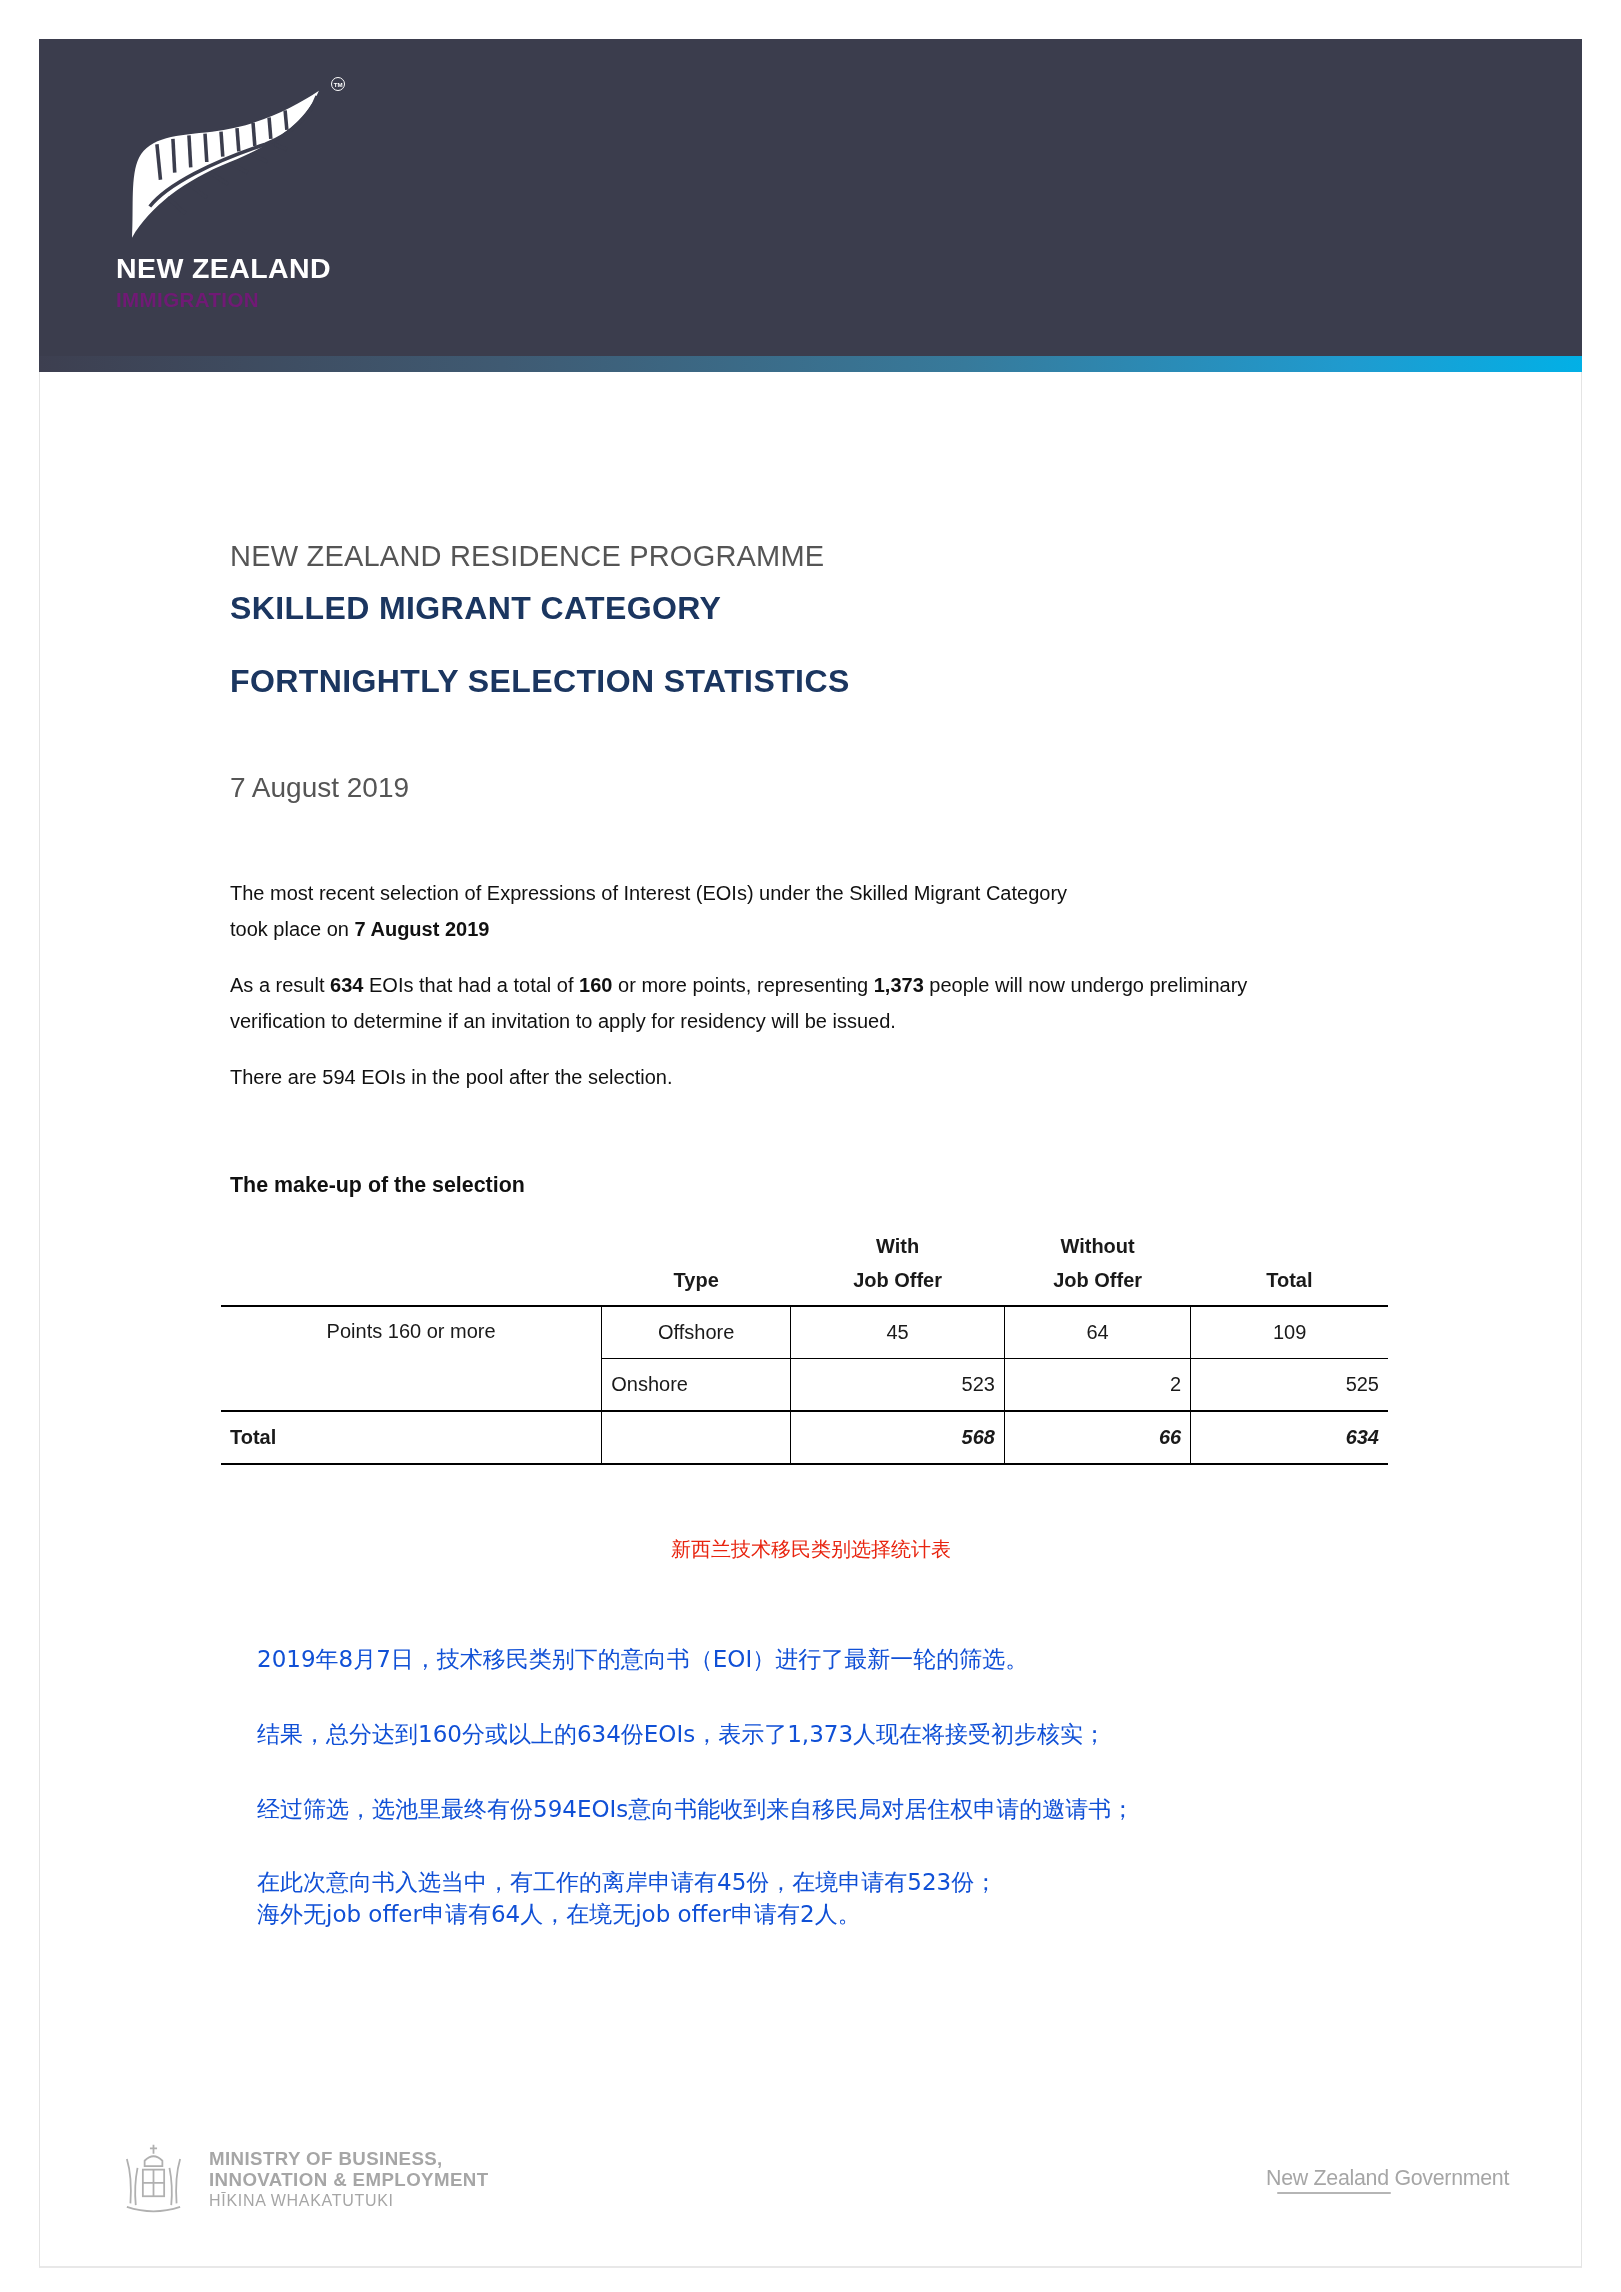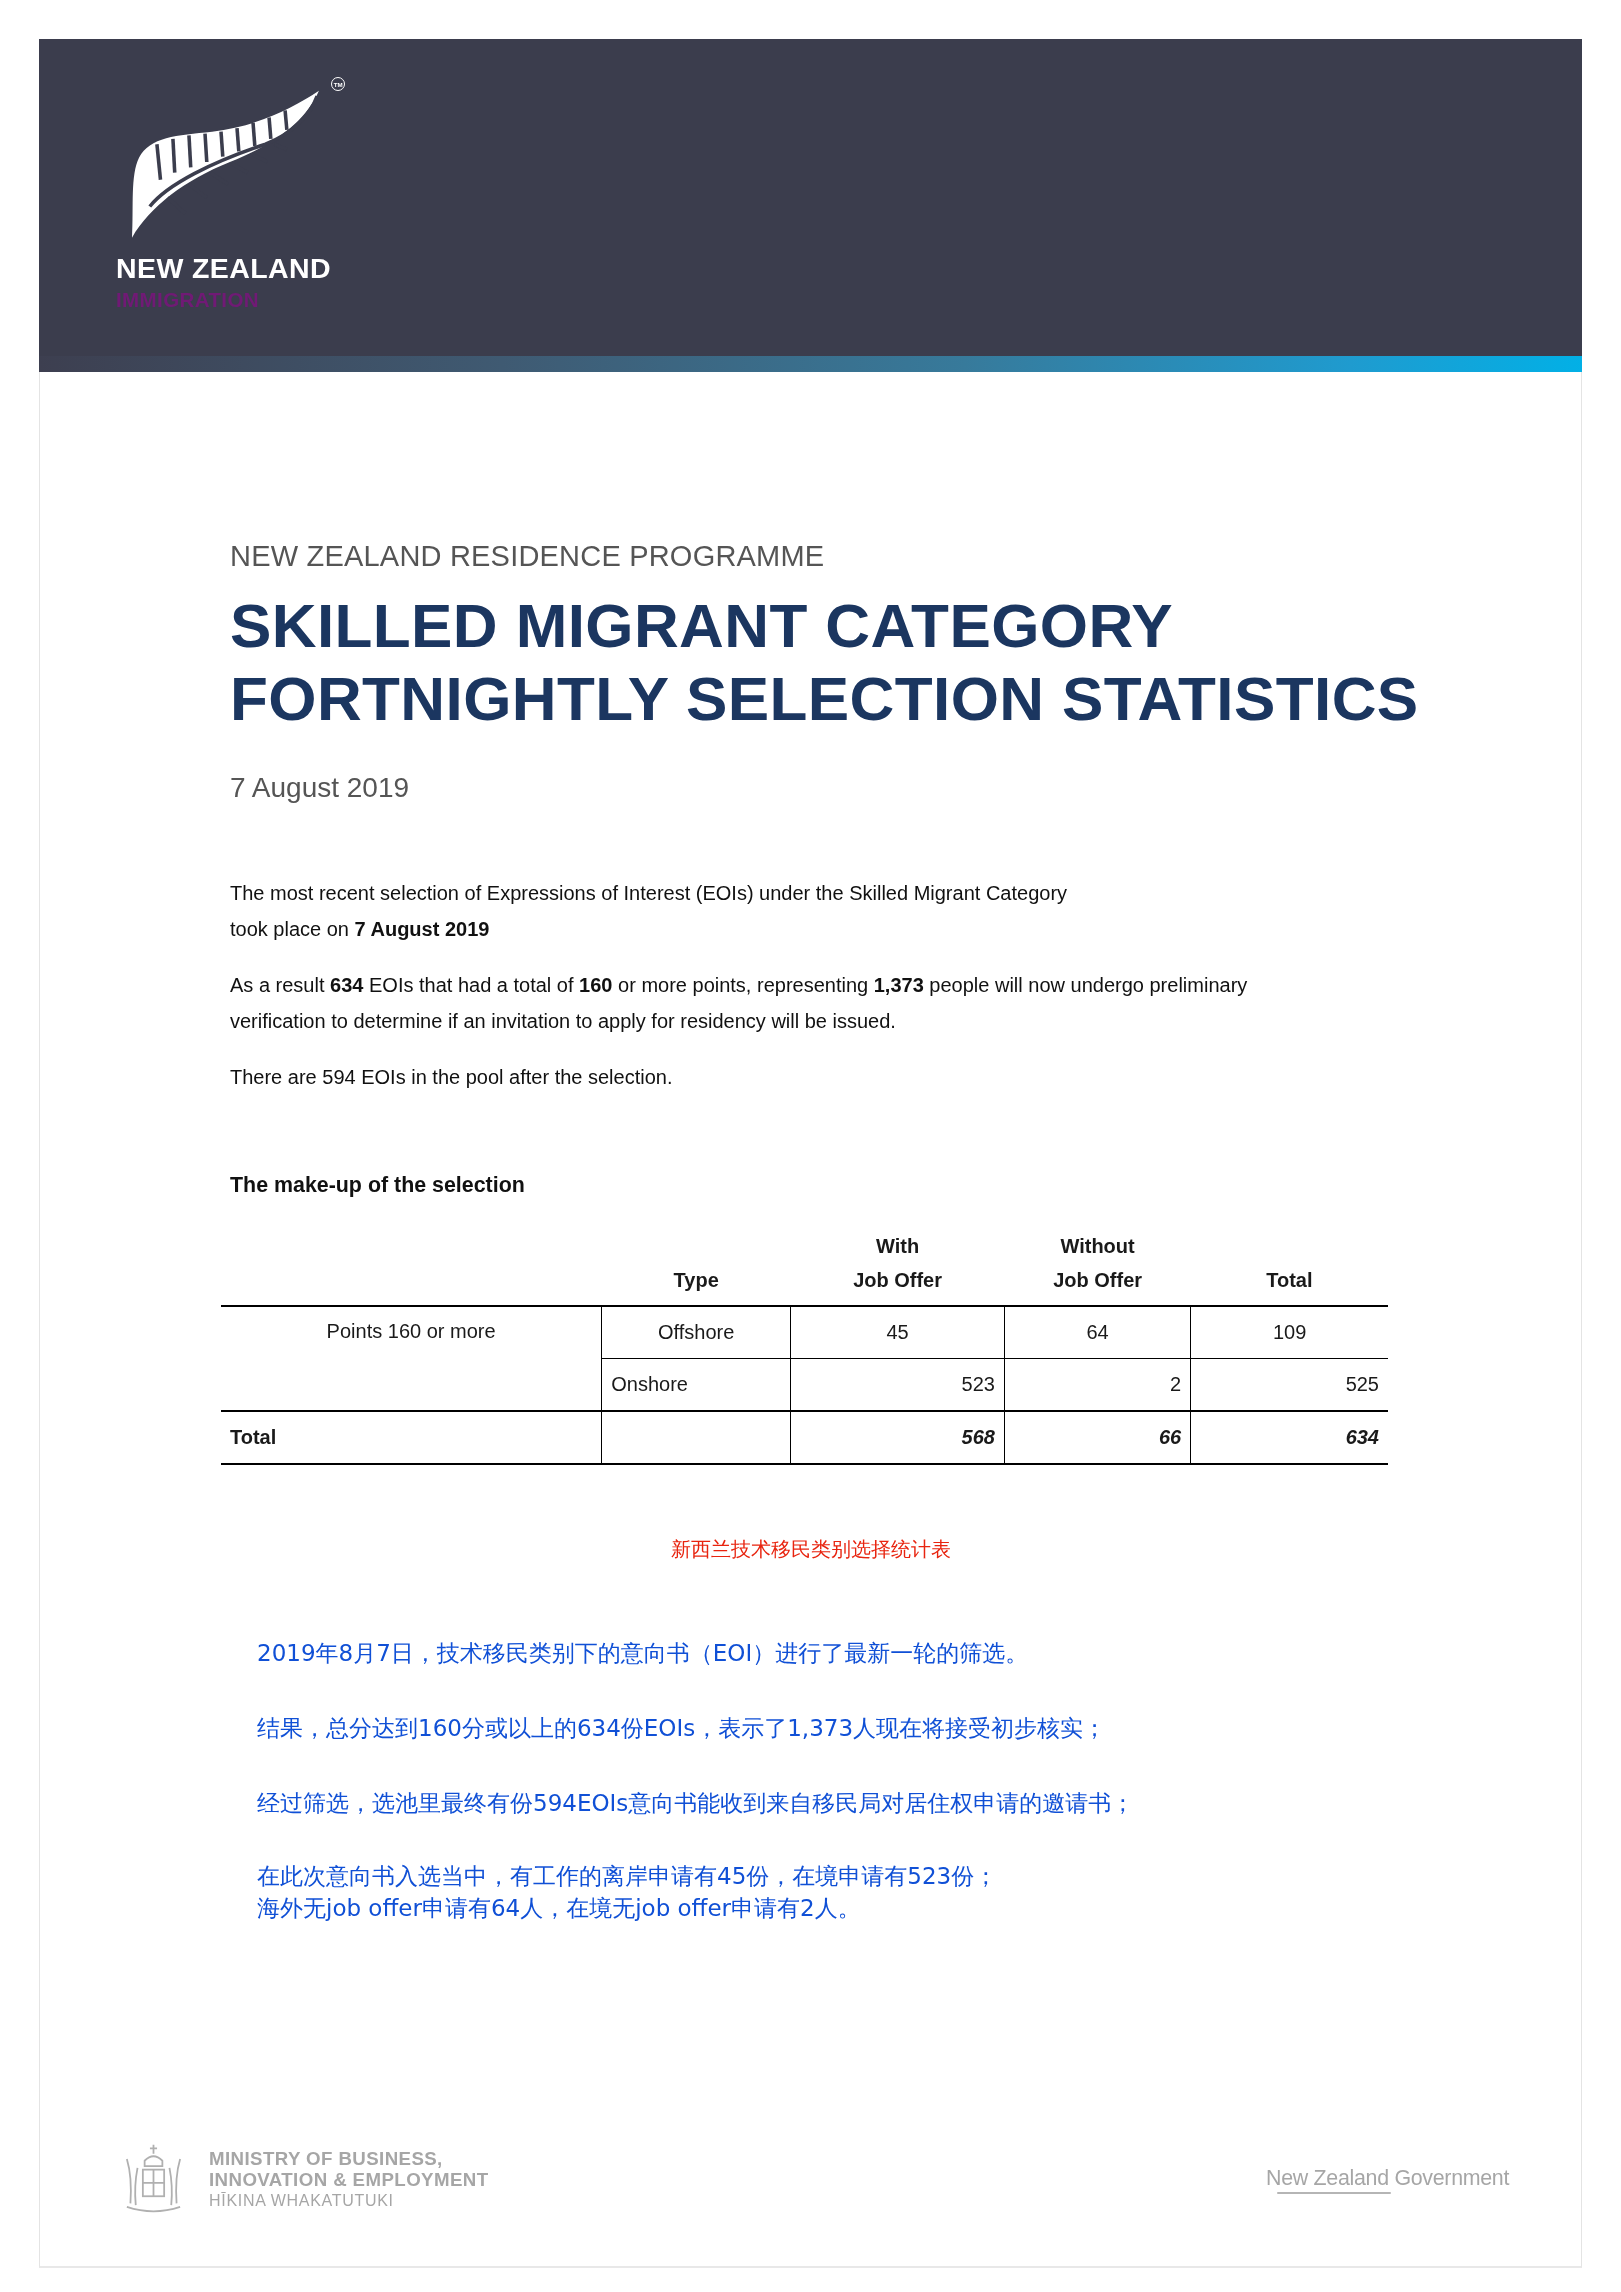--- a/index.html
+++ b/index.html
@@ -14,21 +14,21 @@
                   background: linear-gradient(to right, #3d3f50 0%, #3f5a72 30%, #377a9b 60%, #1f9bcf 85%, #02b0e6 100%); }
 
   .fern { position: absolute; left: 114px; top: 73px; width: 214px; height: 178px; }
   .tm { position: absolute; left: 331px; top: 77px; width: 14.3px; height: 14.3px; border: 1.3px solid #fff;
         border-radius: 50%; color: #fff; font-size: 6.2px; font-weight: bold; display: flex;
         align-items: center; justify-content: center; box-sizing: border-box; }
   .brand-line1 { position: absolute; left: 116px; top: 252px; color: #fff; font-weight: bold; font-size: 28.5px; letter-spacing: 0.4px; }
   .brand-line2 { position: absolute; left: 116px; top: 288px; color: #701a75; font-weight: bold; font-size: 20.5px; letter-spacing: 0.4px; }
 
   .kicker { position: absolute; left: 230px; top: 540px; font-size: 29px; color: #555; font-weight: normal; letter-spacing: 0.2px; }
-  .title1, .title2 { position: absolute; left: 230px; color: #1b3660; font-weight: bold; font-size: 62px; letter-spacing: 0.4px; }
+  .title1, .title2 { position: absolute; left: 230px; color: #1b3660; font-weight: bold; font-size: 32px; letter-spacing: 0.4px; }
   .title1 { top: 590px; }
   .title2 { top: 663px; }
   .date { position: absolute; left: 230px; top: 772px; font-size: 28px; color: #555; }
 
   .para { position: absolute; left: 230px; font-size: 20px; color: #111; line-height: 36px; }
   .p1 { top: 875px; }
   .p2 { top: 967px; }
   .p3 { top: 1059px; }
 
   .section-heading { position: absolute; left: 230px; top: 1173px; font-size: 21.4px; font-weight: bold; color: #111; }
@@ -45,21 +45,21 @@
   table.selection tr.tot td { border-bottom: 2.7px solid #000; font-weight: bold; }
   table.selection tr.tot td.num { font-style: italic; }
   .col-label { width: 276px; }
   .col-type { width: 137px; }
   .col-with { width: 155px; }
   .col-without { width: 135px; }
   .col-total { width: 143px; }
 
   .cn-title { position: absolute; left: 0; width: 1622px; top: 1536px; text-align: center; color: #e8240f;
               font-family: "DejaVu Serif", serif; font-size: 20px; }
-  .cn { position: absolute; left: 257px; color: #1050d6; font-size: 23px; font-family: "DejaVu Sans", sans-serif; }
+  .cn { position: absolute; left: 257px; color: #1050d6; font-size: 23px; font-family: "DejaVu Sans", sans-serif; margin-top: 6px; }
   .cn1 { top: 1638px; }
   .cn2 { top: 1713px; }
   .cn3 { top: 1788px; }
   .cn4 { top: 1861px; }
   .cn5 { top: 1893px; left: 257px; }
 
   .mbie-crest { position: absolute; left: 118px; top: 2141px; width: 71px; height: 75px; }
   .mbie-l1, .mbie-l2 { position: absolute; left: 209px; color: #a6a6a6; font-weight: bold; font-size: 18.7px; letter-spacing: 0.4px; }
   .mbie-l1 { top: 2148px; }
   .mbie-l2 { top: 2169px; }

